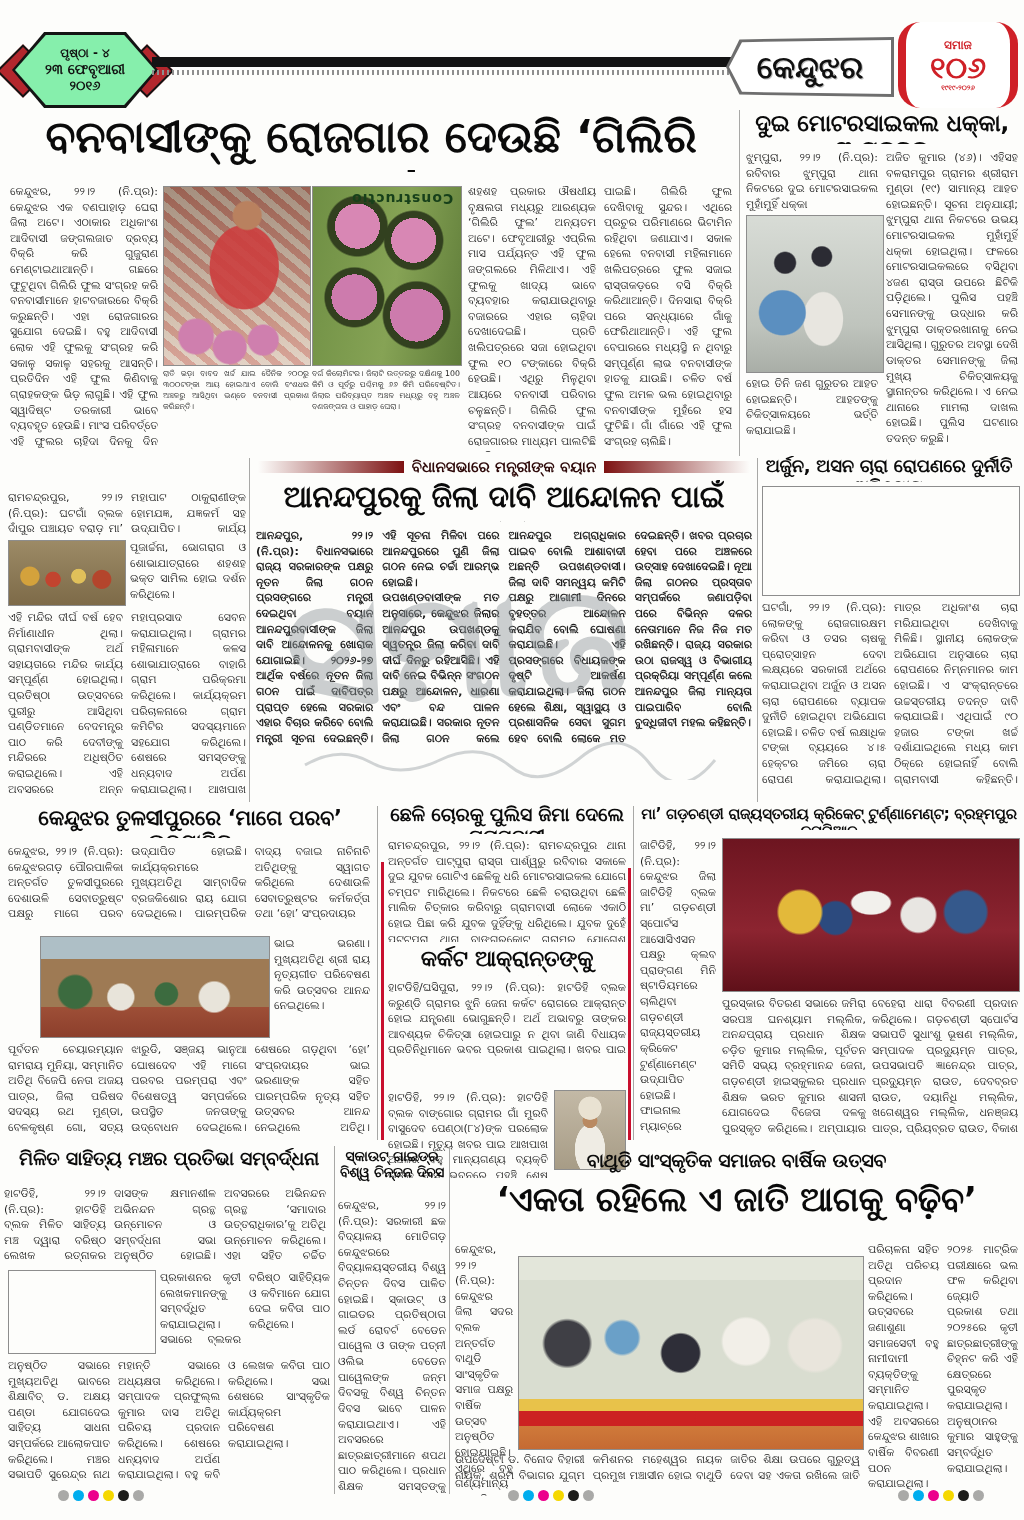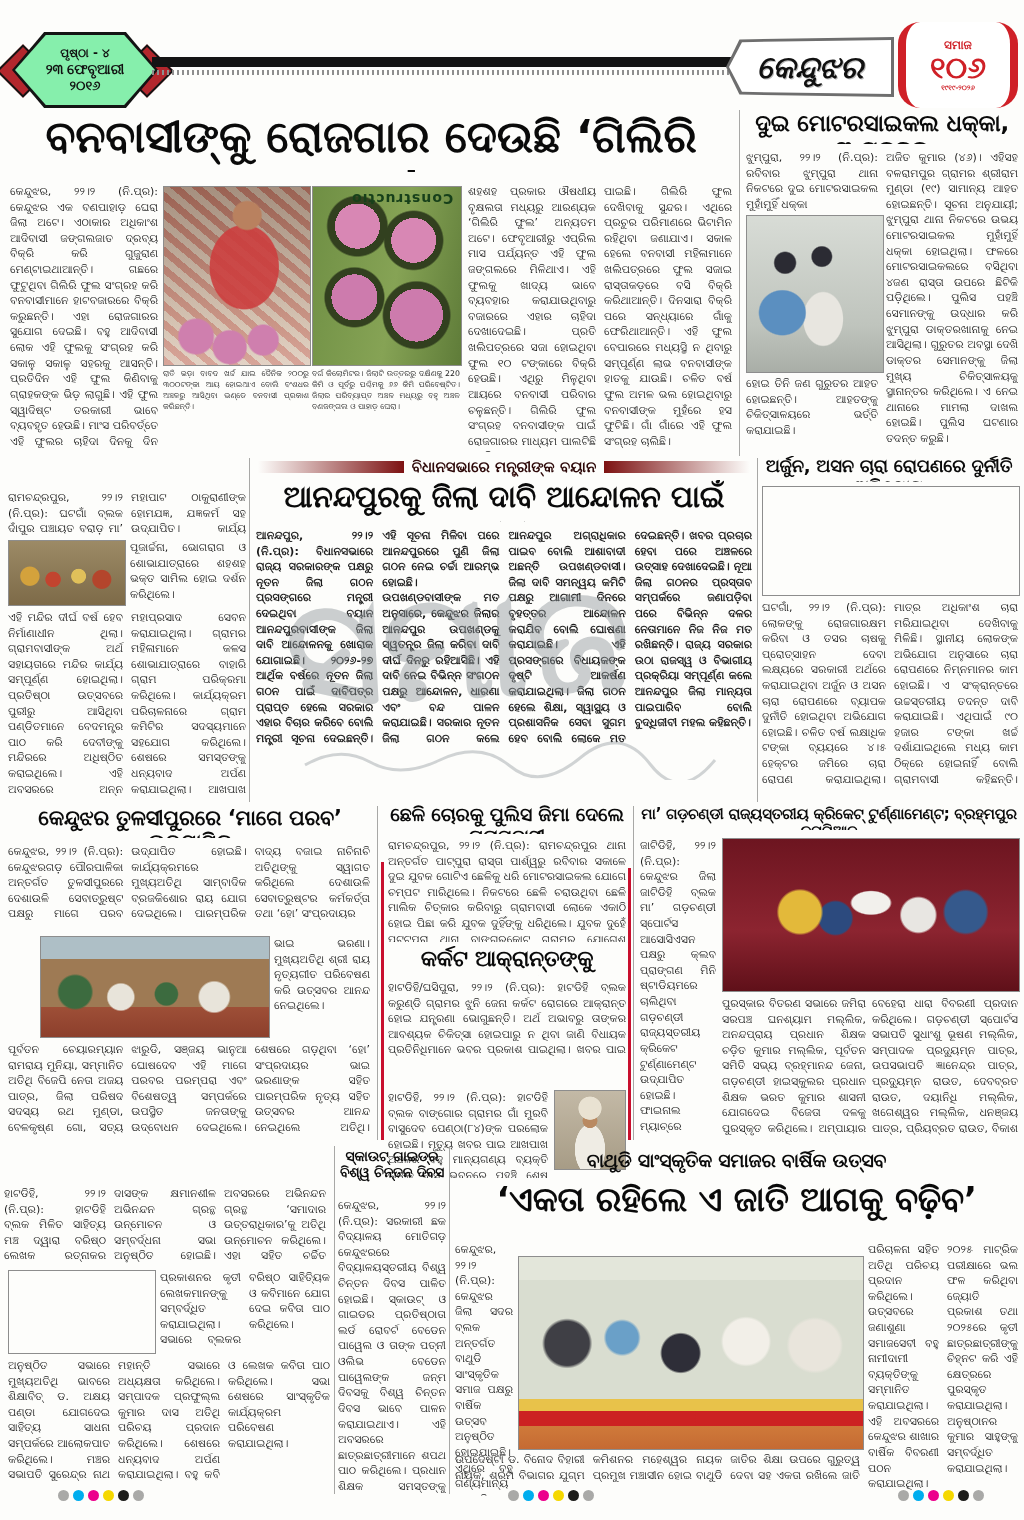--- a/index.html
+++ b/index.html
@@ -5,21 +5,21 @@
   html,body{margin:0;padding:0;background:#e8e8e4;}
   #page{position:relative;width:1024px;height:1520px;background:#fdfdfb;margin:0 auto;
         font-family:"DejaVu Sans","Liberation Sans",sans-serif;overflow:hidden;}
   .abs{position:absolute;}
   
   .dia{position:absolute;width:34px;height:34px;background:#b3272d;border:2px solid #141414;transform:rotate(45deg);}
   .hexO{position:absolute;background:#141414;clip-path:polygon(22% 0,78% 0,100% 50%,78% 100%,22% 100%,0 50%);}
   .hexI{position:absolute;inset:3px;background:#86efac;clip-path:polygon(22% 0,78% 0,100% 50%,78% 100%,22% 100%,0 50%);
         display:flex;flex-direction:column;align-items:center;justify-content:center;line-height:1.25;}
   .hexI .l1{font-size:12px;font-weight:700;color:#111;}
-  .hexI .l2{font-size:14px;font-weight:800;color:#111;font-family:Liberation Serif, serif;}
+  .hexI .l2{font-size:14px;font-weight:800;color:#111;}
   .hexI .l3{font-size:13px;font-weight:700;color:#111;}
   .bar{position:absolute;background:#141414;}
   .dotbar{position:absolute;height:5px;background:repeating-linear-gradient(90deg,#8e8e8e 0 2px,transparent 2px 5px);}
   .plateO{position:absolute;background:#6e6e6e;clip-path:polygon(0 50%,8% 4%,100% 0,100% 100%,8% 96%);}
   .plateI{position:absolute;inset:3px;background:#fff;clip-path:polygon(0 50%,8% 4%,100% 0,100% 100%,8% 96%);
           display:flex;align-items:center;justify-content:center;font-size:31px;font-weight:800;color:#101010;text-shadow:1px 1px 0 #bbb;}
   .anniv{position:absolute;border-left:8px solid #cf2027;border-right:8px solid #cf2027;border-radius:22px;
          background:#fff;display:flex;flex-direction:column;align-items:center;justify-content:center;gap:1px;}
   .anniv .b1{color:#cf2027;font-size:12px;font-weight:800;}
   .anniv .b2{color:#cf2027;font-size:30px;font-weight:800;line-height:1;}
@@ -125,39 +125,39 @@
   <span class="dia" style="left:128px;top:52px;"></span>
   <div class="hexO" style="left:12px;top:32px;width:146px;height:76px;">
     <div class="hexI">
       <span class="l1">ପୃଷ୍ଠା - ୪</span>
       <span class="l2">୨୩ ଫେବୃଆରୀ</span>
       <span class="l3">୨୦୧୬</span>
     </div>
   </div>
   <div class="bar" style="left:152px;top:57px;width:582px;height:10px;"></div>
   <div class="dotbar" style="left:152px;top:70px;width:582px;"></div>
-  <div class="plateO" style="left:726px;top:37px;width:168px;height:60px;font-style:italic;">
+  <div class="plateO" style="left:726px;top:37px;width:168px;height:60px;">
     <div class="plateI">
         <span>କେନ୍ଦୁଝର</span>
       </div>
   </div>
   <div class="anniv" style="left:898px;top:22px;width:104px;height:86px;">
     <span class="b1">ସମାଜ</span>
     <span class="b2">୧୦୬</span>
     <span class="b3">୧୯୧୯-୨୦୨୬</span>
   </div>
 
   <div class="hl" style="left:8px;top:112px;width:726px;height:60px;font-size:44px;">ବନବାସୀଙ୍କୁ ରୋଜଗାର ଦେଉଛି ‘ଗିଲିରି ଫୁଲ’</div>
   <div class="bd" style="left:10px;top:184px;width:148px;height:264px;">କେନ୍ଦୁଝର, ୨୨।୨ (ନି.ପ୍ର): କେନ୍ଦୁଝର ଏକ ବଣପାହାଡ଼ ଘେରା ଜିଲା ଅଟେ। ଏଠାକାର ଅଧିକାଂଶ ଆଦିବାସୀ ଜଙ୍ଗଲଜାତ ଦ୍ରବ୍ୟ ବିକ୍ରି କରି ଗୁଜୁରାଣ ମେଣ୍ଟାଇଥାଆନ୍ତି। ଗଛରେ ଫୁଟୁଥିବା ଗିଲିରି ଫୁଲ ସଂଗ୍ରହ କରି ବନବାସୀମାନେ ହାଟବଜାରରେ ବିକ୍ରି କରୁଛନ୍ତି। ଏହା ରୋଜଗାରର ସୁଯୋଗ ଦେଇଛି। ବହୁ ଆଦିବାସୀ ଲୋକ ଏହି ଫୁଲକୁ ସଂଗ୍ରହ କରି ସକାଳୁ ସକାଳୁ ସହରକୁ ଆସନ୍ତି। ପ୍ରତିଦିନ ଏହି ଫୁଲ କିଣିବାକୁ ଗ୍ରାହକଙ୍କ ଭିଡ଼ ଲାଗୁଛି। ଏହି ଫୁଲ ସ୍ୱାଦିଷ୍ଟ ତରକାରୀ ଭାବେ ବ୍ୟବହୃତ ହେଉଛି। ମାଂସ ପରିବର୍ତ୍ତେ ଏହି ଫୁଲର ଚାହିଦା ଦିନକୁ ଦିନ ବଢ଼ିବାରେ ଲାଗିଛି ବୋଲି ବିକ୍ରେତା କହିଛନ୍ତି।</div>
   <div class="ph ph-woman" style="left:163px;top:186px;width:146px;height:178px;"></div>
   <div class="ph ph-flowers" style="left:312px;top:186px;width:148px;height:178px;">
     <span class="sacktext">Constructio</span>
   </div>
   <div class="cap" style="left:163px;top:369px;width:146px;height:82px;">ରାତି ଭଡ଼ା ବାବଦ ଖର୍ଚ୍ଚ ଯାଇ ଦୈନିକ ୨୦୦ରୁ ୩୦୦ଟଙ୍କା ଆୟ ହୋଇଥାଏ ବୋଲି ବଂଶଧର ଅଞ୍ଚଳରୁ ଆସିଥିବା ଭଣ୍ଡେ ବନବାସୀ ପ୍ରକାଶ କରିଛନ୍ତି।</div>
-  <div class="cap" style="left:312px;top:369px;width:148px;height:82px;">ବର୍ଗ କିଲୋମିଟର। ଜିଲାଟି ଉତ୍ତରରୁ ଦକ୍ଷିଣକୁ 220 କିମି ଓ ପୂର୍ବରୁ ପଶ୍ଚିମକୁ ୬୬ କିମି ପରିବେଷ୍ଟିତ। ଜିଲାର ପରିବ୍ୟାପ୍ତ ଅଞ୍ଚଳ ମଧ୍ୟରୁ ବହୁ ଅଞ୍ଚଳ ବଣଜଙ୍ଗଲ ଓ ପାହାଡ଼ ଘେରା।</div>
+  <div class="cap" style="left:312px;top:369px;width:148px;height:82px;">ବର୍ଗ କିଲୋମିଟର। ଜିଲାଟି ଉତ୍ତରରୁ ଦକ୍ଷିଣକୁ 100 କିମି ଓ ପୂର୍ବରୁ ପଶ୍ଚିମକୁ ୬୬ କିମି ପରିବେଷ୍ଟିତ। ଜିଲାର ପରିବ୍ୟାପ୍ତ ଅଞ୍ଚଳ ମଧ୍ୟରୁ ବହୁ ଅଞ୍ଚଳ ବଣଜଙ୍ଗଲ ଓ ପାହାଡ଼ ଘେରା।</div>
   <div class="bd" style="left:468px;top:184px;width:128px;height:268px;">ଶହଶହ ପ୍ରକାର ଔଷଧୀୟ ବୃକ୍ଷଲତା ମଧ୍ୟରୁ ଆରଣ୍ୟକ ‘ଗିଲିରି ଫୁଲ’ ଅନ୍ୟତମ ଅଟେ। ଫେବୃଆରୀରୁ ଏପ୍ରିଲ ମାସ ପର୍ଯ୍ୟନ୍ତ ଏହି ଫୁଲ ଜଙ୍ଗଲରେ ମିଳିଥାଏ। ଏହି ଫୁଲକୁ ଖାଦ୍ୟ ଭାବେ ବ୍ୟବହାର କରାଯାଉଥିବାରୁ ବଜାରରେ ଏହାର ଚାହିଦା ଦେଖାଦେଇଛି। ପ୍ରତି ଖଲିପତ୍ରରେ ସଜା ହୋଇଥିବା ଫୁଲ ୧୦ ଟଙ୍କାରେ ବିକ୍ରି ହେଉଛି। ଏଥିରୁ ମିଳୁଥିବା ଆୟରେ ବନବାସୀ ପରିବାର ଚଳୁଛନ୍ତି। ଗିଲିରି ଫୁଲ ସଂଗ୍ରହ ବନବାସୀଙ୍କ ପାଇଁ ରୋଜଗାରର ମାଧ୍ୟମ ପାଲଟିଛି ବୋଲି ସ୍ଥାନୀୟ ଲୋକେ କହିଛନ୍ତି।</div>
   <div class="bd" style="left:604px;top:184px;width:128px;height:268px;">ପାଇଛି। ଗିଲିରି ଫୁଲ ଦେଖିବାକୁ ସୁନ୍ଦର। ଏଥିରେ ପ୍ରଚୁର ପରିମାଣରେ ଭିଟାମିନ ରହିଥିବା ଜଣାଯାଏ। ସକାଳ ହେଲେ ବନବାସୀ ମହିଳାମାନେ ଖଲିପତ୍ରରେ ଫୁଲ ସଜାଇ ରାସ୍ତାକଡ଼ରେ ବସି ବିକ୍ରି କରିଥାଆନ୍ତି। ଦିନସାରା ବିକ୍ରି ପରେ ସନ୍ଧ୍ୟାରେ ଗାଁକୁ ଫେରିଥାଆନ୍ତି। ଏହି ଫୁଲ ବେପାରରେ ମଧ୍ୟସ୍ଥି ନ ଥିବାରୁ ସମ୍ପୂର୍ଣ୍ଣ ଲାଭ ବନବାସୀଙ୍କ ହାତକୁ ଯାଉଛି। ଚଳିତ ବର୍ଷ ଫୁଲ ଅମଳ ଭଲ ହୋଇଥିବାରୁ ବନବାସୀଙ୍କ ମୁହଁରେ ହସ ଫୁଟିଛି। ଗାଁ ଗାଁରେ ଏହି ଫୁଲ ସଂଗ୍ରହ ଚାଲିଛି।</div>
 
   <div class="vl" style="left:739px;top:110px;height:346px;"></div>
 
   <div class="hl" style="left:744px;top:110px;width:276px;height:34px;font-size:23px;">ଦୁଇ ମୋଟରସାଇକଲ ଧକ୍କା, ୩ ଗୁରୁତର</div>
   <div class="bd" style="left:746px;top:150px;width:132px;height:62px;">ଝୁମ୍ପୁରା, ୨୨।୨ (ନି.ପ୍ର): ରବିବାର ଝୁମ୍ପୁରା ଥାନା ନିକଟରେ ଦୁଇ ମୋଟରସାଇକଲ ମୁହାଁମୁହିଁ ଧକ୍କା</div>
   <div class="ph ph-injured" style="left:746px;top:215px;width:136px;height:156px;"></div>
   <div class="bd" style="left:746px;top:376px;width:132px;height:74px;">ହୋଇ ତିନି ଜଣ ଗୁରୁତର ଆହତ ହୋଇଛନ୍ତି। ଆହତଙ୍କୁ ଚିକିତ୍ସାଳୟରେ ଭର୍ତ୍ତି କରାଯାଇଛି।</div>
   <div class="bd" style="left:886px;top:150px;width:132px;height:300px;">ଅଜିତ କୁମାର (୪୬)। ଏହିସହ ବଳରାମପୁର ଗ୍ରାମର ଶ୍ରୀରାମ ମୁଣ୍ଡା (୧୯) ସାମାନ୍ୟ ଆହତ ହୋଇଛନ୍ତି। ସୂଚନା ଅନୁଯାୟୀ; ଝୁମ୍ପୁରା ଥାନା ନିକଟରେ ଉଭୟ ମୋଟରସାଇକଲ ମୁହାଁମୁହିଁ ଧକ୍କା ହୋଇଥିଲା। ଫଳରେ ମୋଟରସାଇକଲରେ ବସିଥିବା ୪ଜଣ ରାସ୍ତା ଉପରେ ଛିଟିକି ପଡ଼ିଥିଲେ। ପୁଲିସ ପହଞ୍ଚି ସେମାନଙ୍କୁ ଉଦ୍ଧାର କରି ଝୁମ୍ପୁରା ଡାକ୍ତରଖାନାକୁ ନେଇ ଆସିଥିଲା। ଗୁରୁତର ଅବସ୍ଥା ଦେଖି ଡାକ୍ତର ସେମାନଙ୍କୁ ଜିଲା ମୁଖ୍ୟ ଚିକିତ୍ସାଳୟକୁ ସ୍ଥାନାନ୍ତର କରିଥିଲେ। ଏ ନେଇ ଥାନାରେ ମାମଲା ଦାଖଲ ହୋଇଛି। ପୁଲିସ ଘଟଣାର ତଦନ୍ତ କରୁଛି।</div>
@@ -206,20 +206,21 @@
 
   <div class="hl" style="left:638px;top:806px;width:382px;height:24px;font-size:15px;">ମା’ ଗଡ଼ଚଣ୍ଡୀ ରାଜ୍ୟସ୍ତରୀୟ କ୍ରିକେଟ୍ ଟୁର୍ଣ୍ଣାମେଣ୍ଟ; ବ୍ରହ୍ମପୁର ଚମ୍ପିଆନ</div>
   <div class="bd" style="left:640px;top:838px;width:76px;height:300px;">ଜାଟିଡିହି, ୨୨।୨ (ନି.ପ୍ର): କେନ୍ଦୁଝର ଜିଲା ଜାଟିଡିହି ବ୍ଲକ ମା’ ଗଡ଼ଚଣ୍ଡୀ ସ୍ପୋର୍ଟସ ଆସୋସିଏସନ ପକ୍ଷରୁ କ୍ଲବ ପ୍ରାଙ୍ଗଣ ମିନି ଷ୍ଟାଡିୟମରେ ଚାଲିଥିବା ଗଡ଼ଚଣ୍ଡୀ ରାଜ୍ୟସ୍ତରୀୟ କ୍ରିକେଟ ଟୁର୍ଣ୍ଣାମେଣ୍ଟ ଉଦ୍‌ଯାପିତ ହୋଇଛି। ଫାଇନାଲ ମ୍ୟାଚ୍‌ରେ ଯୁବନାଟେକ୍ ଇଲେଭେନ ବ୍ରହ୍ମପୁର ସହିତ ସିଏସସି ଭଞ୍ଜନପୁର ଯାଜପୁର ମଧ୍ୟରେ ଅନୁଷ୍ଠିତ ହୋଇଥିଲା। ବ୍ରହ୍ମପୁର ଟସ୍ ଜିତି ପ୍ରଥମେ ବ୍ୟାଟିଂ କରି ନିର୍ଦ୍ଧାରିତ ୨୦ ଓଭରରେ ୧୫୯ ରନ୍ ସଂଗ୍ରହ କରିଥିଲା। ଜବାବରେ ଯାଜପୁର ୨୦ ଓଭରରେ ୯ ୱିକେଟ ହରାଇ ୧୫୪ ରନ୍ ସଂଗ୍ରହ କରି ପରାଜିତ ହୋଇଛି। ବ୍ରହ୍ମପୁର ୫ ରନ୍‌ରେ ବିଜୟୀ ହୋଇ ଚମ୍ପିଆନ ଟ୍ରଫି ହାସଲ କରିଥିଲା। ମ୍ୟାନ ଅଫ୍ ଦି ମ୍ୟାଚ୍ ବିବେଚିତ ହୋଇଥିଲେ।</div>
   <div class="ph ph-cricket" style="left:722px;top:838px;width:296px;height:152px;"></div>
   <div class="bd" style="left:722px;top:996px;width:144px;height:142px;">ପୁରସ୍କାର ବିତରଣ ସଭାରେ ଜମିରା ସରପଞ୍ଚ ଘନଶ୍ୟାମ ମଲ୍ଲିକ, ଅନନ୍ଦପ୍ରାୟ ପ୍ରଧାନ ଶିକ୍ଷକ ଚଡ଼ିତ କୁମାର ମଲ୍ଲିକ, ପୂର୍ବତନ ସମିତି ସଭ୍ୟ ବ୍ରହ୍ମାନନ୍ଦ ଜେନା, ଗଡ଼ଚଣ୍ଡୀ ହାଇସ୍କୁଲର ପ୍ରଧାନ ଶିକ୍ଷକ ଭରତ କୁମାର ଶାସନୀ ଯୋଗଦେଇ ବିଜେତା ଦଳକୁ ପୁରସ୍କୃତ କରିଥିଲେ। ଅମ୍ପାୟାର ଭାବେ ବୀରେନ୍ଦ୍ର ବେହେରା ଓ ବିଜୟ ଜେନା ଖେଳ ପରିଚାଳନା କରିଥିଲେ। ସୁଶାନ୍ତ</div>
   <div class="bd" style="left:872px;top:996px;width:146px;height:142px;">ବେହେରା ଧାରା ବିବରଣୀ ପ୍ରଦାନ କରିଥିଲେ। ଗଡ଼ଚଣ୍ଡୀ ସ୍ପୋର୍ଟସ ସଭାପତି ସୁଧାଂଶୁ ଭୂଷଣ ମଲ୍ଲିକ, ସମ୍ପାଦକ ପ୍ରଦ୍ୟୁମ୍ନ ପାତ୍ର, ଉପସଭାପତି ଜ୍ଞାନେନ୍ଦ୍ର ପାତ୍ର, ପ୍ରଦ୍ୟୁମ୍ନ ରାଉତ, ଦେବବ୍ରତ ରାଉତ, ଦୟାନିଧି ମଲ୍ଲିକ, ଖଗେଶ୍ୱର ମଲ୍ଲିକ, ଧନଞ୍ଜୟ ପାତ୍ର, ପ୍ରିୟବ୍ରତ ରାଉତ, ବିକାଶ ପରିଡ଼ା, ସତ୍ୟବ୍ରତ ରାଉତ, ଗଙ୍ଗାଧର ସାହୁ, ରତ୍ନାକର ସାହୁ ଖେଳ ପରିଚାଳନା କରିଥିଲେ।</div>
 
   <div class="vl" style="left:334px;top:1146px;height:348px;"></div>
   <div class="vl" style="left:449px;top:1146px;height:348px;"></div>
 
+  <div class="hl" style="left:8px;top:1148px;width:322px;height:30px;font-size:19px;">ମିଳିତ ସାହିତ୍ୟ ମଞ୍ଚର ପ୍ରତିଭା ସମ୍ବର୍ଦ୍ଧନା</div>
   <div class="bd cols3" style="left:4px;top:1186px;width:322px;height:80px;">ହାଟଡିହି, ୨୨।୨ (ନି.ପ୍ର): ହାଟଡିହି ବ୍ଲକ ମିଳିତ ସାହିତ୍ୟ ମଞ୍ଚ ଦ୍ୱାରା ବରିଷ୍ଠ ଲେଖକ ରତ୍ନାକର ଦାସଙ୍କ କ୍ଷମାନଶୀଳ ଅଭିନନ୍ଦନ ଗ୍ରନ୍ଥ ଉନ୍ମୋଚନ ଓ ସମ୍ବର୍ଦ୍ଧନା ସଭା ଅନୁଷ୍ଠିତ ହୋଇଛି। ଅବସରରେ ଅଭିନନ୍ଦନ ଗ୍ରନ୍ଥ ‘ସମାଦାର ଉତ୍ତରାଧିକାର’କୁ ଅତିଥି ଉନ୍ମୋଚନ କରିଥିଲେ। ଏହା ସହିତ ଚର୍ଚ୍ଚିତ ଲେଖକଙ୍କ ପୁସ୍ତକ ‘ଭିଟାମାଟିର ମୋହ’, ବିଦ୍ୟୁତପ୍ରଭା</div>
   <div class="ph ph-sahitya" style="left:8px;top:1270px;width:146px;height:82px;"></div>
   <div class="bd cols2" style="left:160px;top:1270px;width:170px;height:82px;">ପ୍ରକାଶନର କୃତୀ ଲେଖକମାନଙ୍କୁ ସମ୍ବର୍ଦ୍ଧିତ କରାଯାଇଥିଲା। ସଭାରେ ବ୍ଲକର ବରିଷ୍ଠ ସାହିତ୍ୟିକ ଓ କବିମାନେ ଯୋଗ ଦେଇ କବିତା ପାଠ କରିଥିଲେ।</div>
   <div class="bd cols3" style="left:8px;top:1358px;width:322px;height:138px;">ଅନୁଷ୍ଠିତ ସଭାରେ ମୁଖ୍ୟଅତିଥି ଭାବରେ ଶିକ୍ଷାବିତ୍ ଡ. ଅକ୍ଷୟ ପଣ୍ଡା ଯୋଗଦେଇ ସାହିତ୍ୟ ସାଧନା ସମ୍ପର୍କରେ ଆଲୋକପାତ କରିଥିଲେ। ମଞ୍ଚର ସଭାପତି ସୁରେନ୍ଦ୍ର ନାଥ ମହାନ୍ତି ସଭାରେ ଅଧ୍ୟକ୍ଷତା କରିଥିଲେ। ସମ୍ପାଦକ ପ୍ରଫୁଲ୍ଲ କୁମାର ଦାସ ଅତିଥି ପରିଚୟ ପ୍ରଦାନ କରିଥିଲେ। ଶେଷରେ ଧନ୍ୟବାଦ ଅର୍ପଣ କରାଯାଇଥିଲା। ବହୁ କବି ଓ ଲେଖକ କବିତା ପାଠ କରିଥିଲେ। ସଭା ଶେଷରେ ସାଂସ୍କୃତିକ କାର୍ଯ୍ୟକ୍ରମ ପରିବେଷଣ କରାଯାଇଥିଲା।</div>
 
   <div class="hl" style="left:338px;top:1148px;width:108px;height:46px;font-size:14px;">ସ୍କାଉଟ୍ ଗାଇଡ୍‌ର ବିଶ୍ୱ ଚିନ୍ତନ ଦିବସ</div>
   <div class="bd" style="left:338px;top:1198px;width:108px;height:298px;">କେନ୍ଦୁଝର, ୨୨।୨ (ନି.ପ୍ର): ସରକାରୀ ଛକ ବିଦ୍ୟାଳୟ ମୋତିଗଡ଼ କେନ୍ଦୁଝରରେ ବିଦ୍ୟାଳୟସ୍ତରୀୟ ବିଶ୍ୱ ଚିନ୍ତନ ଦିବସ ପାଳିତ ହୋଇଛି। ସ୍କାଉଟ୍ ଓ ଗାଇଡର ପ୍ରତିଷ୍ଠାତା ଲର୍ଡ ରୋବର୍ଟ ବେଡେନ ପାୱେଲ ଓ ତାଙ୍କ ପତ୍ନୀ ଓଲିଭ ବେଡେନ ପାୱେଲଙ୍କ ଜନ୍ମ ଦିବସକୁ ବିଶ୍ୱ ଚିନ୍ତନ ଦିବସ ଭାବେ ପାଳନ କରାଯାଇଥାଏ। ଏହି ଅବସରରେ ଛାତ୍ରଛାତ୍ରୀମାନେ ଶପଥ ପାଠ କରିଥିଲେ। ପ୍ରଧାନ ଶିକ୍ଷକ ସମସ୍ତଙ୍କୁ ଦିବସର ମହତ୍ତ୍ୱ ସମ୍ପର୍କରେ ବୁଝାଇଥିଲେ। ବିଭିନ୍ନ ପ୍ରତିଯୋଗିତା ଅନୁଷ୍ଠିତ ହୋଇଥିଲା। କୃତୀ ପ୍ରତିଯୋଗୀଙ୍କୁ ପୁରସ୍କୃତ କରାଯାଇଥିଲା। ଶିକ୍ଷକ ଶିକ୍ଷୟିତ୍ରୀମାନେ କାର୍ଯ୍ୟକ୍ରମ ପରିଚାଳନା କରିଥିଲେ।</div>
 
   <div class="hl" style="left:455px;top:1150px;width:563px;height:26px;font-size:19px;">ବାଥୁଡି ସାଂସ୍କୃତିକ ସମାଜର ବାର୍ଷିକ ଉତ୍ସବ</div>
   <div class="hl" style="left:455px;top:1180px;width:563px;height:52px;font-size:34px;">‘ଏକତା ରହିଲେ ଏ ଜାତି ଆଗକୁ ବଢ଼ିବ’</div>

